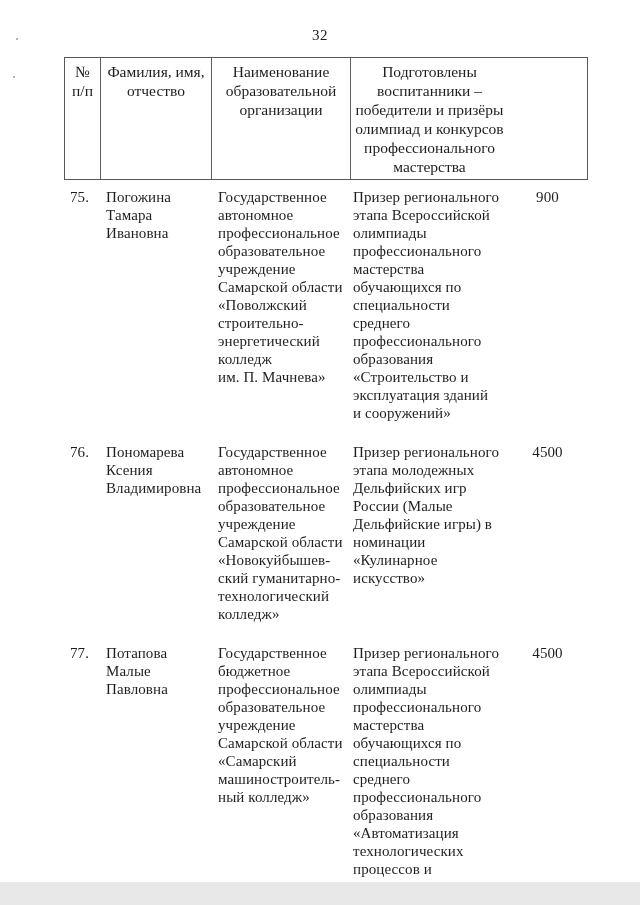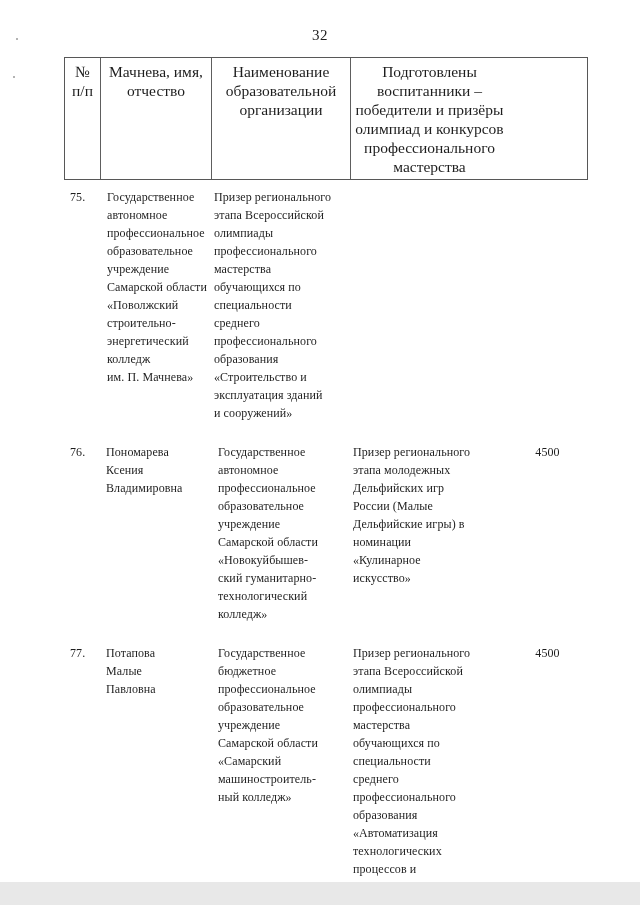--- a/index.html
+++ b/index.html
@@ -48,21 +48,21 @@
     text-align: center;
     font-size: 15.5px;
     line-height: 19px;
     white-space: pre-line;
   }
   .hdr-cell:last-child { border-right: none; }
 
   .body-rows { margin-top: 8px; }
   .row + .row { margin-top: 21px; }
   .cell {
-    font-size: 12px;
+    font-size: 15px;
     line-height: 18px;
     white-space: pre-line;
     letter-spacing: 0.1px;
   }
   .cell-num { padding-left: 6px; }
   .cell-name { padding-left: 6px; }
   .cell-org { padding-left: 7px; }
   .cell-ach { padding-left: 3px; }
   .cell-premium { text-align: center; }
 </style>
@@ -73,37 +73,40 @@
 
   <div class="page-number">32</div>
   <div class="speck speck-1"></div>
   <div class="speck speck-2"></div>
 
   <div class="tbl">
 
     <div class="hdr cols">
       <div class="hdr-cell">№
 п/п</div>
-      <div class="hdr-cell">Мачнева, имя,
+      <div class="hdr-cell">Фамилия, имя,
 отчество</div>
       <div class="hdr-cell">Наименование
 образовательной
 организации</div>
       <div class="hdr-cell">Подготовлены
 воспитанники –
 победители и призёры
 олимпиад и конкурсов
 профессионального
 мастерства</div>
     </div>
 
     <div class="body-rows">
 
       <div class="row cols">
         <div class="cell cell-num">75.</div>
+        <div class="cell cell-name">Погожина
+Тамара
+Ивановна</div>
         <div class="cell cell-org">Государственное
 автономное
 профессиональное
 образовательное
 учреждение
 Самарской области
 «Поволжский
 строительно-
 энергетический
 колледж
@@ -114,20 +117,21 @@
 профессионального
 мастерства
 обучающихся по
 специальности
 среднего
 профессионального
 образования
 «Строительство и
 эксплуатация зданий
 и сооружений»</div>
+        <div class="cell cell-premium">900</div>
       </div>
 
       <div class="row cols">
         <div class="cell cell-num">76.</div>
         <div class="cell cell-name">Пономарева
 Ксения
 Владимировна</div>
         <div class="cell cell-org">Государственное
 автономное
 профессиональное

